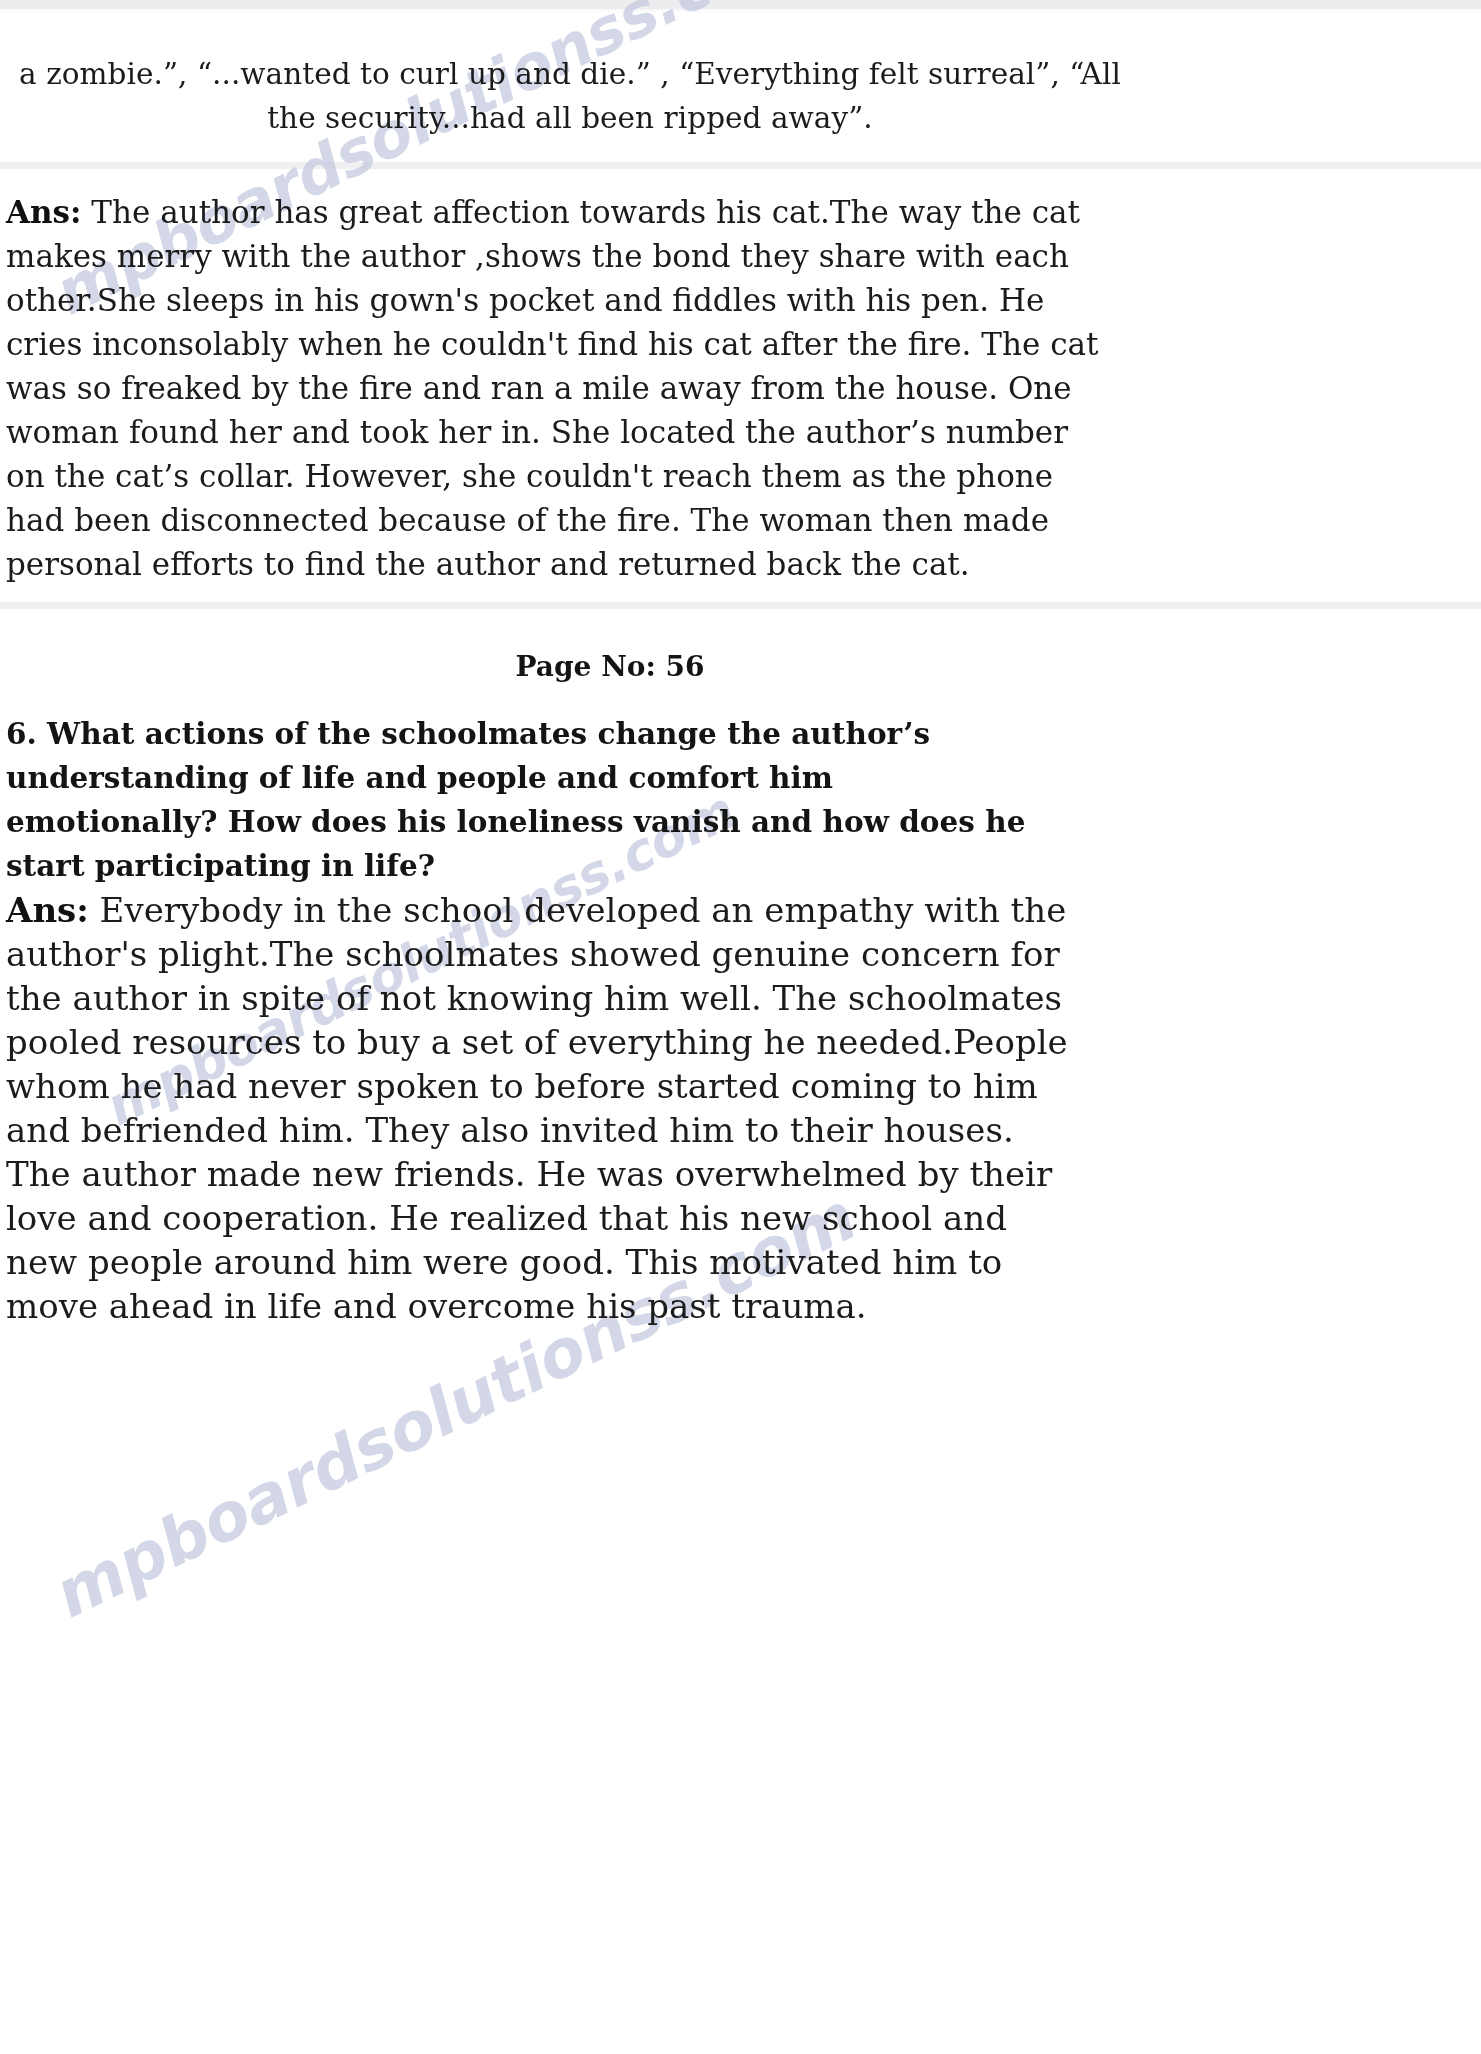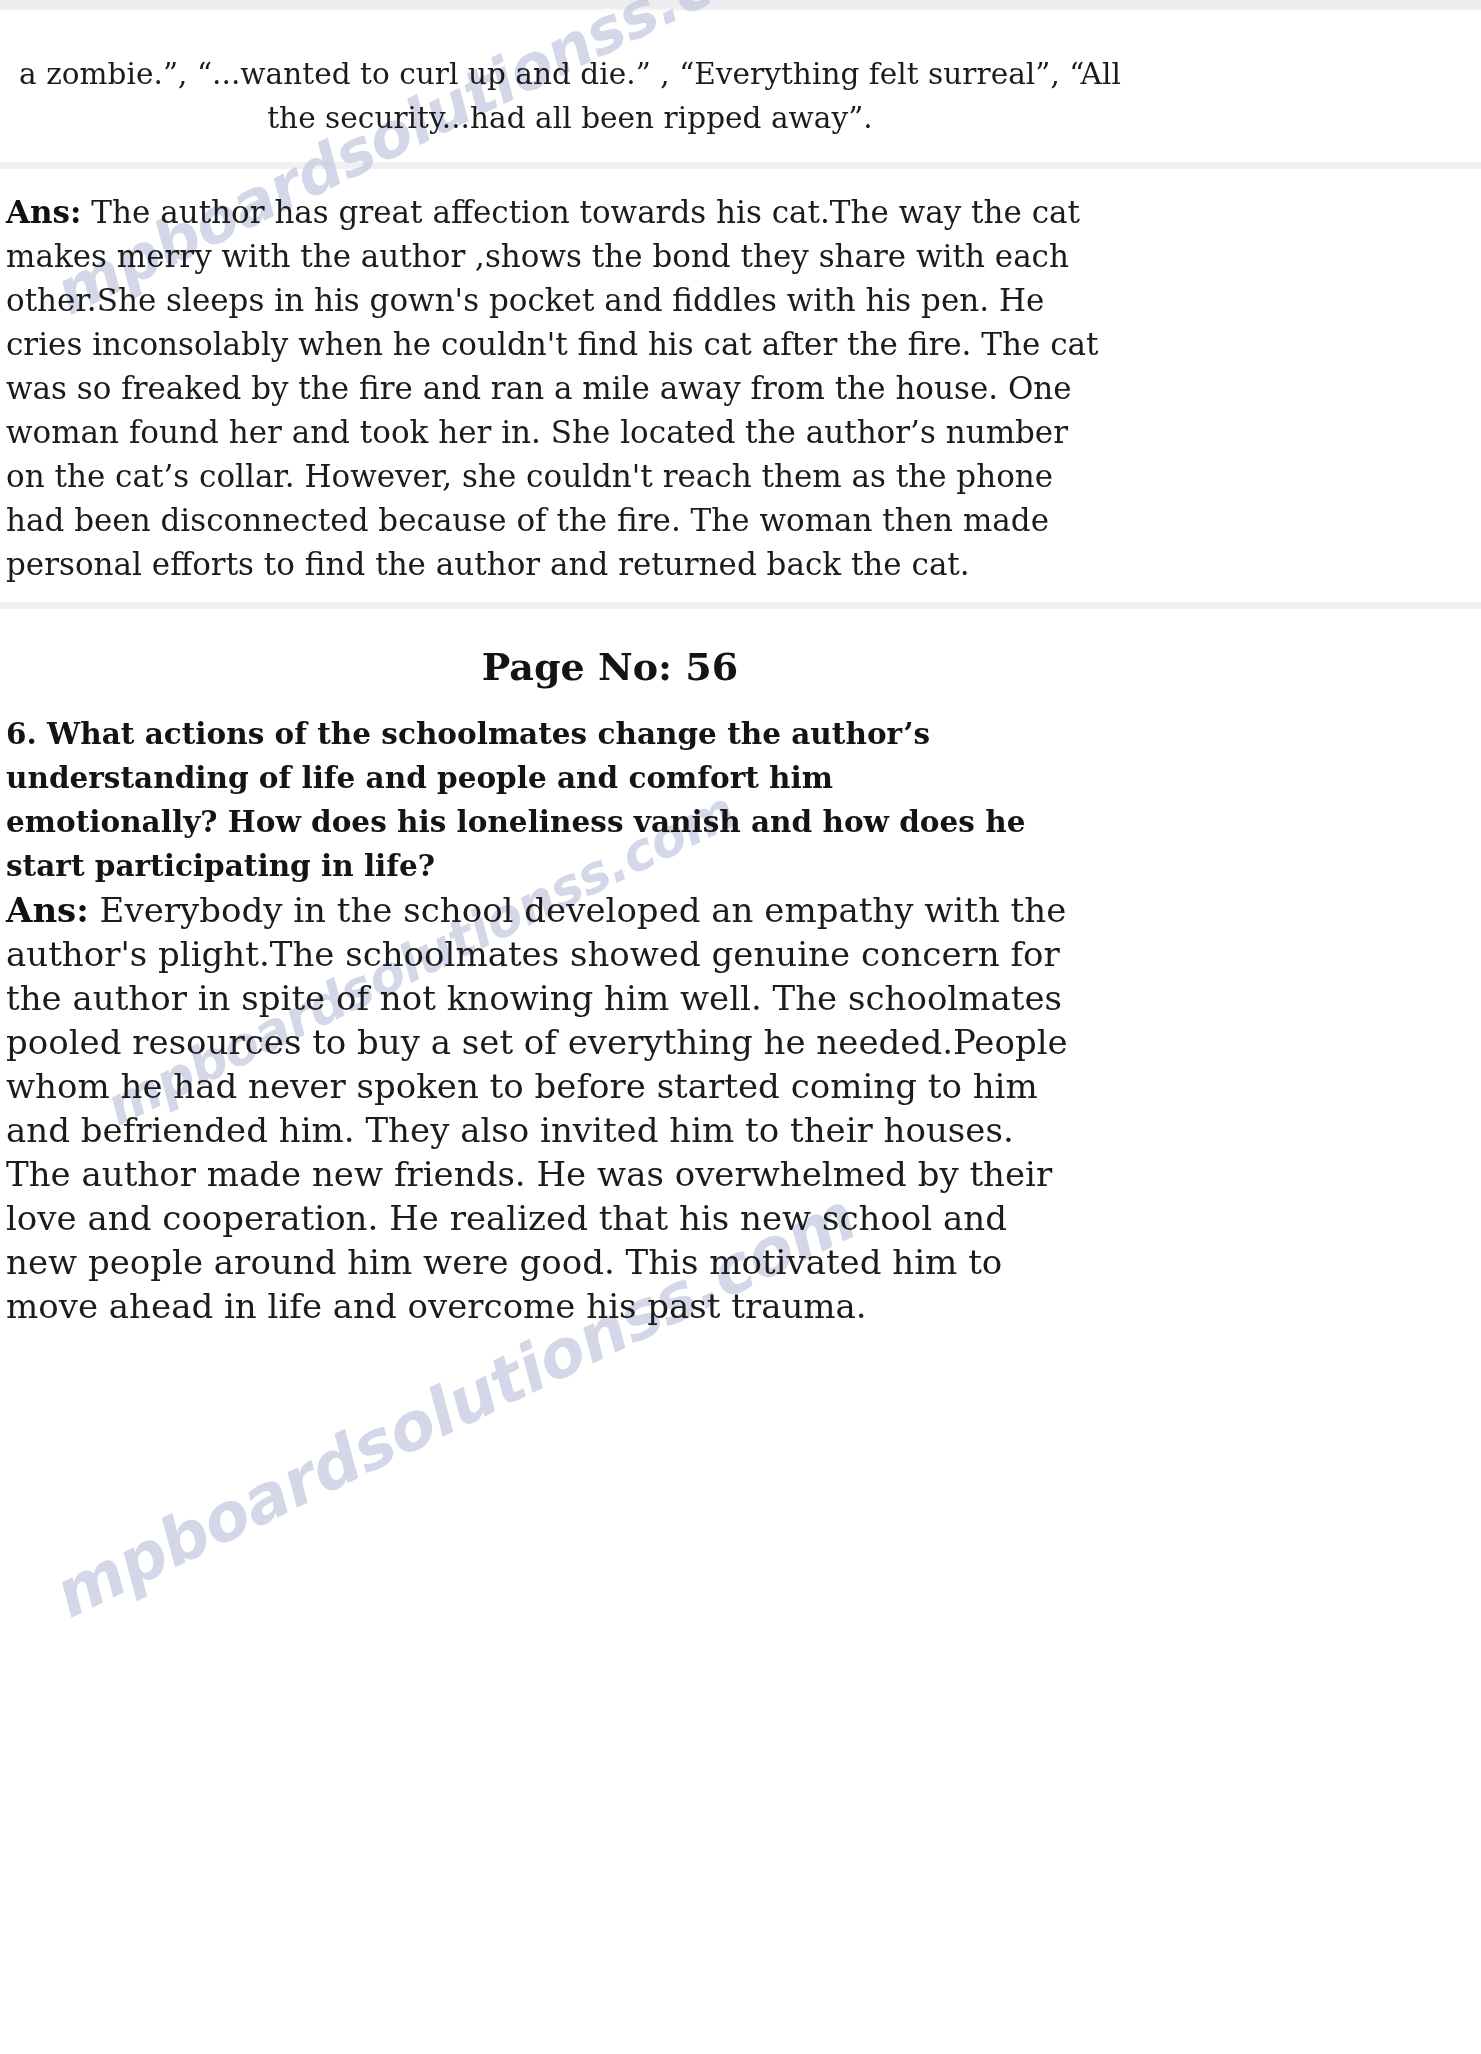--- a/index.html
+++ b/index.html
@@ -120,21 +120,21 @@
     color: #1b1b1b;
   }
 
   .page-no {
     position: absolute;
     top: 645px;
     left: 0;
     width: 1220px;
     text-align: center;
     font-weight: 700;
-    font-size: 38px;
+    font-size: 28px;
     line-height: 44px;
     color: #141414;
   }
 
   .block-q5 {
     position: absolute;
     top: 712px;
     left: 6px;
     width: 1070px;
   }

